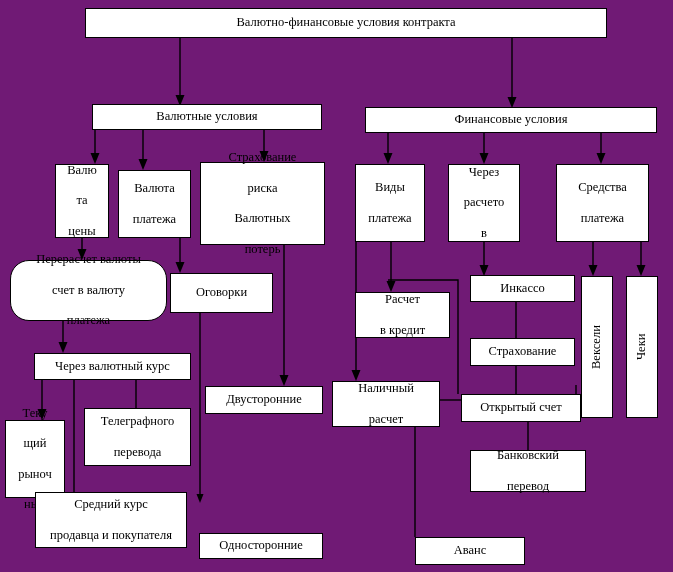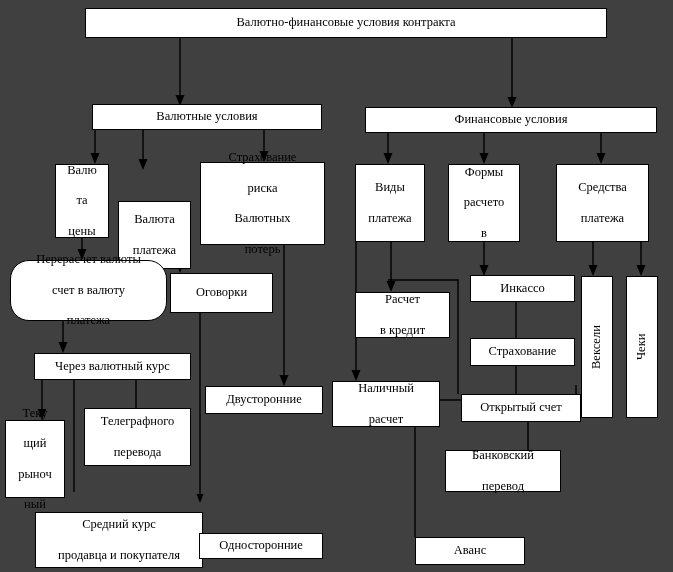--- a/index.html
+++ b/index.html
@@ -5,21 +5,21 @@
 <style>
   html, body {
     margin: 0;
     padding: 0;
     background: #ffffff;
   }
   #diagram-root {
     position: relative;
     width: 673px;
     height: 572px;
-    background: #404040;
+    background: #701a75;
     font-family: "Liberation Serif", "DejaVu Serif", serif;
     overflow: hidden;
   }
   .node {
     position: absolute;
     box-sizing: border-box;
     border: 1px solid #000000;
     background: #ffffff;
     display: flex;
     align-items: center;
@@ -210,21 +210,21 @@
   </div>
 
   <div class="node" style="left:55px; top:164px; width:54px; height:74px;">
     <span>
       <span>Валю</span><br>
       <span>та</span><br>
       <span>цены</span>
     </span>
   </div>
 
-  <div class="node" style="left:118px; top:170px; width:73px; height:68px;margin-top:31px;">
+  <div class="node" style="left:118px; top:170px; width:73px; height:68px;">
     <span>
       <span>Валюта</span><br>
       <span>платежа</span>
     </span>
   </div>
 
   <div class="node" style="left:200px; top:162px; width:125px; height:83px;">
     <span>
       <span>Страхование</span><br>
       <span>риска</span><br>
@@ -258,21 +258,21 @@
     </span>
   </div>
 
   <div class="node" style="left:84px; top:408px; width:107px; height:58px;">
     <span>
       <span>Телеграфного</span><br>
       <span>перевода</span>
     </span>
   </div>
 
-  <div class="node" style="left:35px; top:492px; width:168px; height:56px;margin-top:20px;">
+  <div class="node" style="left:35px; top:492px; width:152px; height:56px;">
     <span>
       <span>Средний курс</span><br>
       <span>продавца и покупателя</span>
     </span>
   </div>
 
   <div class="node" style="left:205px; top:386px; width:118px; height:28px;">
     <span>Двусторонние</span>
   </div>
 
@@ -282,21 +282,21 @@
 
   <div class="node" style="left:355px; top:164px; width:70px; height:78px;">
     <span>
       <span>Виды</span><br>
       <span>платежа</span>
     </span>
   </div>
 
   <div class="node" style="left:448px; top:164px; width:72px; height:78px;">
     <span>
-      <span>Формы</span><br>
+      <span>Через</span><br>
       <span>расчето</span><br>
       <span>в</span>
     </span>
   </div>
 
   <div class="node" style="left:556px; top:164px; width:93px; height:78px;">
     <span>
       <span>Средства</span><br>
       <span>платежа</span>
     </span>
@@ -321,21 +321,21 @@
   </div>
 
   <div class="node" style="left:470px; top:338px; width:105px; height:28px;">
     <span>Страхование</span>
   </div>
 
   <div class="node" style="left:461px; top:394px; width:120px; height:28px;">
     <span>Открытый счет</span>
   </div>
 
-  <div class="node" style="left:445px; top:450px; width:116px; height:42px;">
+  <div class="node" style="left:470px; top:450px; width:116px; height:42px;">
     <span>
       <span>Банковский</span><br>
       <span>перевод</span>
     </span>
   </div>
 
   <div class="node" style="left:415px; top:537px; width:110px; height:28px;">
     <span>Аванс</span>
   </div>
 

